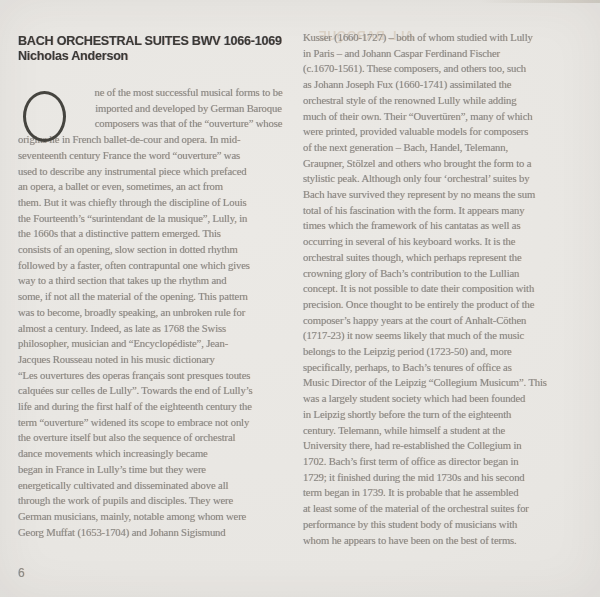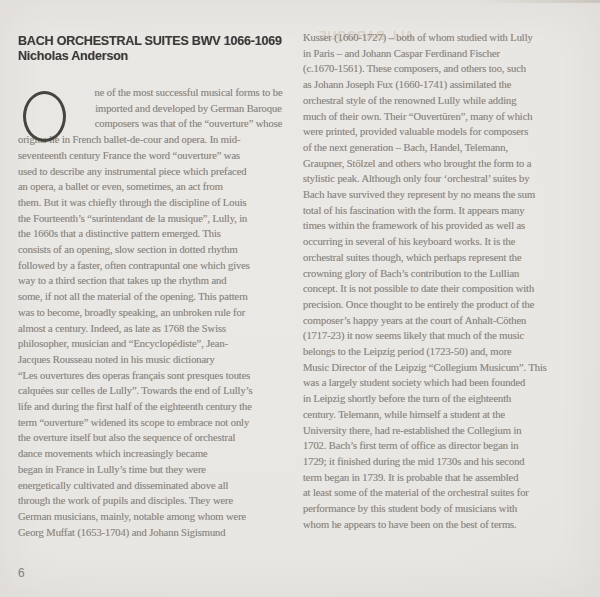--- a/index.html
+++ b/index.html
@@ -132,29 +132,30 @@
           <div class="line">(c.1670-1561). These composers, and others too, such</div>
           <div class="line">as Johann Joseph Fux (1660-1741) assimilated the</div>
           <div class="line">orchestral style of the renowned Lully while adding</div>
           <div class="line">much of their own. Their “Ouvertüren”, many of which</div>
           <div class="line">were printed, provided valuable models for composers</div>
           <div class="line">of the next generation – Bach, Handel, Telemann,</div>
           <div class="line">Graupner, Stölzel and others who brought the form to a</div>
           <div class="line">stylistic peak. Although only four ‘orchestral’ suites by</div>
           <div class="line">Bach have survived they represent by no means the sum</div>
           <div class="line">total of his fascination with the form. It appears many</div>
-          <div class="line">times within the framework of his provided as well as</div>
+          <div class="line">times which the framework of his cantatas as well as</div>
           <div class="line">occurring in several of his keyboard works. It is the</div>
           <div class="line">orchestral suites though, which perhaps represent the</div>
           <div class="line">crowning glory of Bach’s contribution to the Lullian</div>
           <div class="line">concept. It is not possible to date their composition with</div>
           <div class="line">precision. Once thought to be entirely the product of the</div>
           <div class="line">composer’s happy years at the court of Anhalt-Cöthen</div>
           <div class="line">(1717-23) it now seems likely that much of the music</div>
           <div class="line">belongs to the Leipzig period (1723-50) and, more</div>
+          <div class="line">specifically, perhaps, to Bach’s tenures of office as</div>
           <div class="line">Music Director of the Leipzig “Collegium Musicum”. This</div>
           <div class="line">was a largely student society which had been founded</div>
           <div class="line">in Leipzig shortly before the turn of the eighteenth</div>
           <div class="line">century. Telemann, while himself a student at the</div>
           <div class="line">University there, had re-established the Collegium in</div>
           <div class="line">1702. Bach’s first term of office as director began in</div>
           <div class="line">1729; it finished during the mid 1730s and his second</div>
           <div class="line">term began in 1739. It is probable that he assembled</div>
           <div class="line">at least some of the material of the orchestral suites for</div>
           <div class="line">performance by this student body of musicians with</div>

